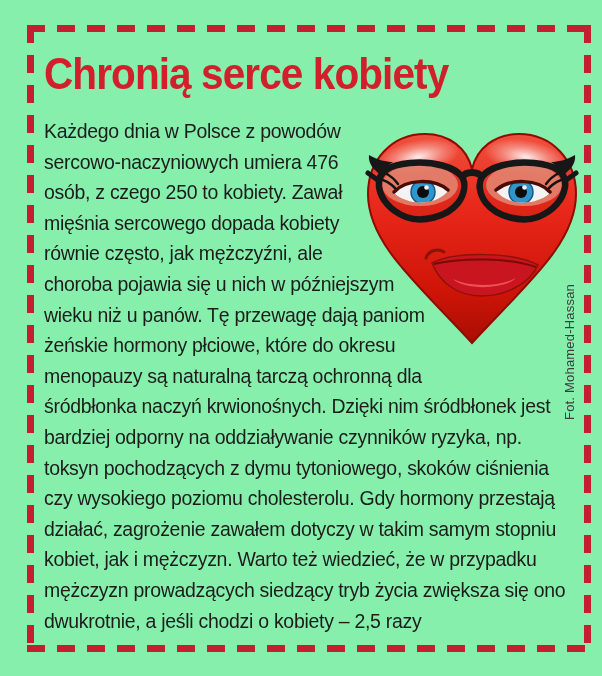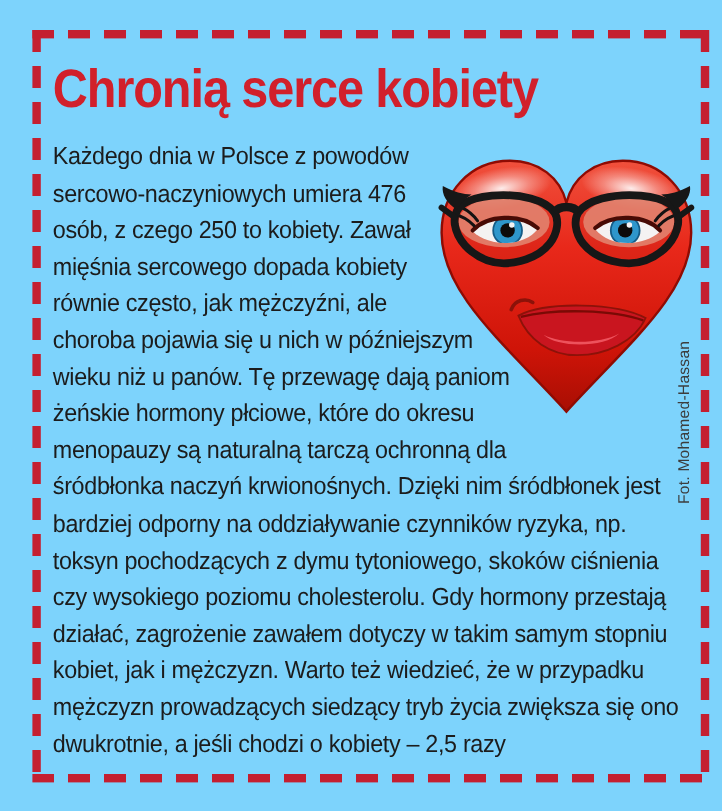--- a/index.html
+++ b/index.html
@@ -1,17 +1,17 @@
 <!DOCTYPE html>
 <html><head>
 <meta charset="utf-8">
 <style>
   html,body { margin:0; padding:0; background:#ffffff; }
   .page {
-    position:relative; width:602px; height:676px; background:#7dd3fc;
+    position:relative; width:602px; height:676px; background:#86efac;
     overflow:hidden; font-family:"Liberation Sans", sans-serif;
   }
   
   .dash { position:absolute; background-repeat:repeat; }
   .dash-h { height:7px; width:561px; left:27px;
     background:repeating-linear-gradient(90deg,#c41f30 0 18px,transparent 18px 30px); }
   .dash-v { width:7px; height:627px; top:25px;
     background:repeating-linear-gradient(180deg,#c41f30 0 18px,transparent 18px 30px); }
   .dash-top { top:25px; }
   .dash-bottom { top:645px; }

